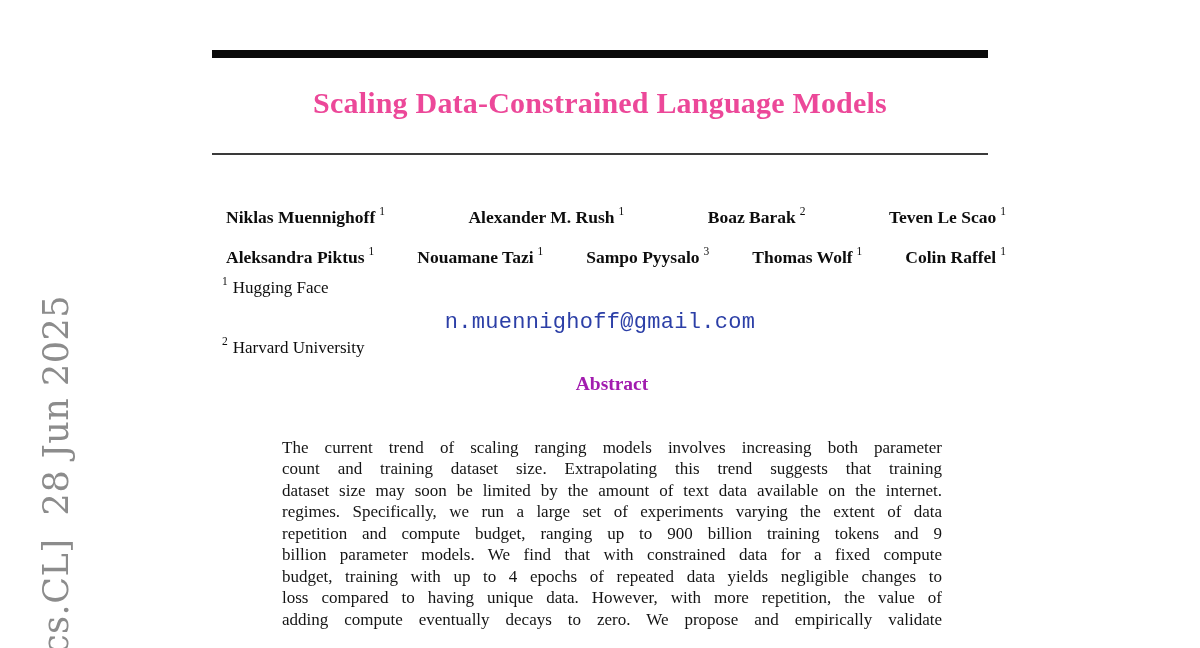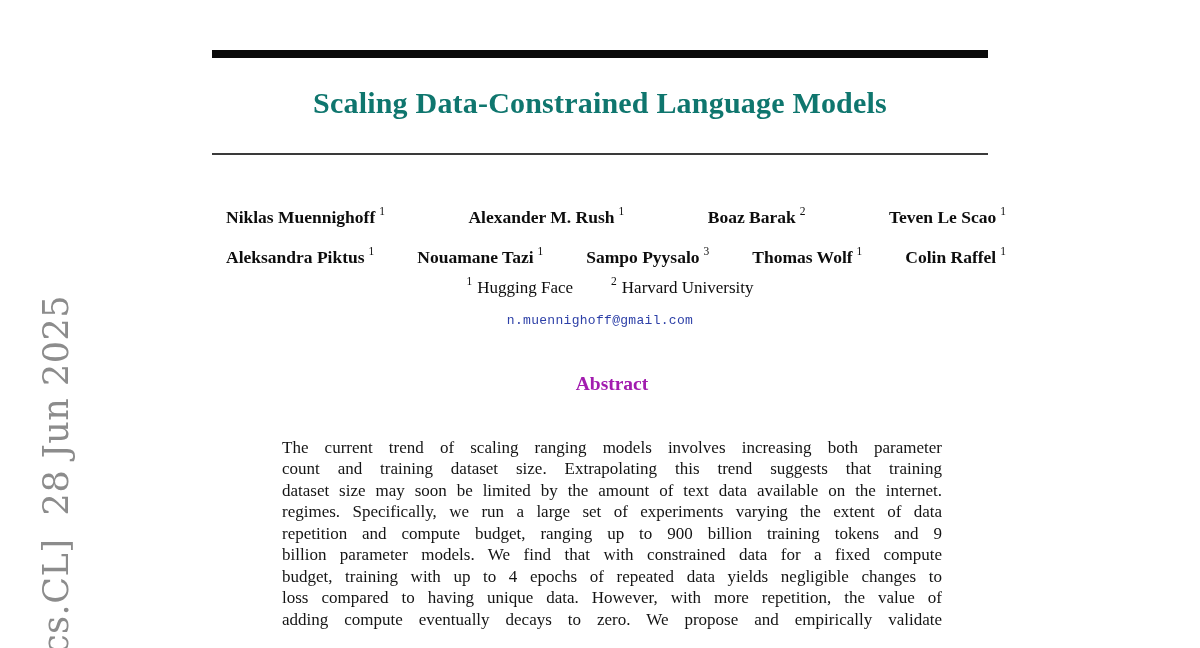--- a/index.html
+++ b/index.html
@@ -50,21 +50,21 @@
   }
 
   .paper-title {
     position: absolute;
     left: 212px;
     top: 86px;
     width: 776px;
     text-align: center;
     font-size: 30px;
     font-weight: bold;
-    color: #0f766e;
+    color: #ec4899;
     letter-spacing: 0.2px;
   }
 
   .authors-row {
     position: absolute;
     left: 226px;
     width: 780px;
     display: flex;
     justify-content: space-between;
     align-items: baseline;
@@ -86,38 +86,39 @@
   .affiliations {
     position: absolute;
     left: 222px;
     top: 276px;
     width: 776px;
     display: flex;
     justify-content: center;
     gap: 38px;
     font-size: 17px;
     white-space: nowrap;
+    flex-direction: column;
   }
   .affiliation sup.affil-sup {
     font-size: 11.5px;
     position: relative;
     top: -1px;
     margin-right: 5px;
   }
 
   .email-row {
     position: absolute;
     left: 212px;
     top: 310px;
     width: 776px;
     text-align: center;
   }
   .email-link {
     font-family: "Liberation Mono", "DejaVu Sans Mono", monospace;
-    font-size: 13px;
+    font-size: 22px;
     color: #2c3fa7;
     text-decoration: none;
     letter-spacing: 0.3px;
     cursor: pointer;
     margin-top: 20px;
   }
 
   .abstract-heading {
     position: absolute;
     left: 282px;

